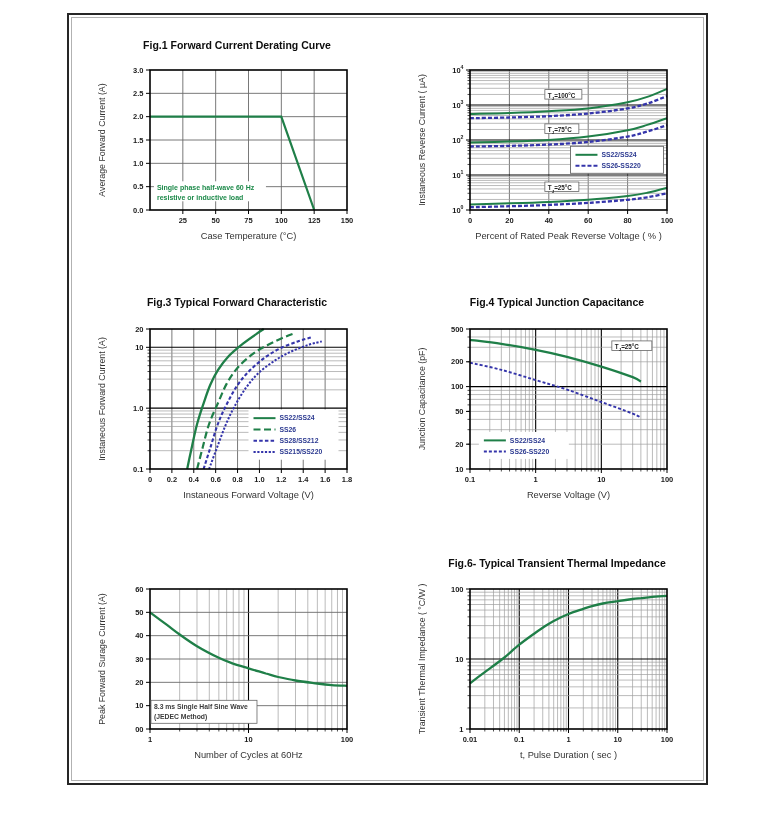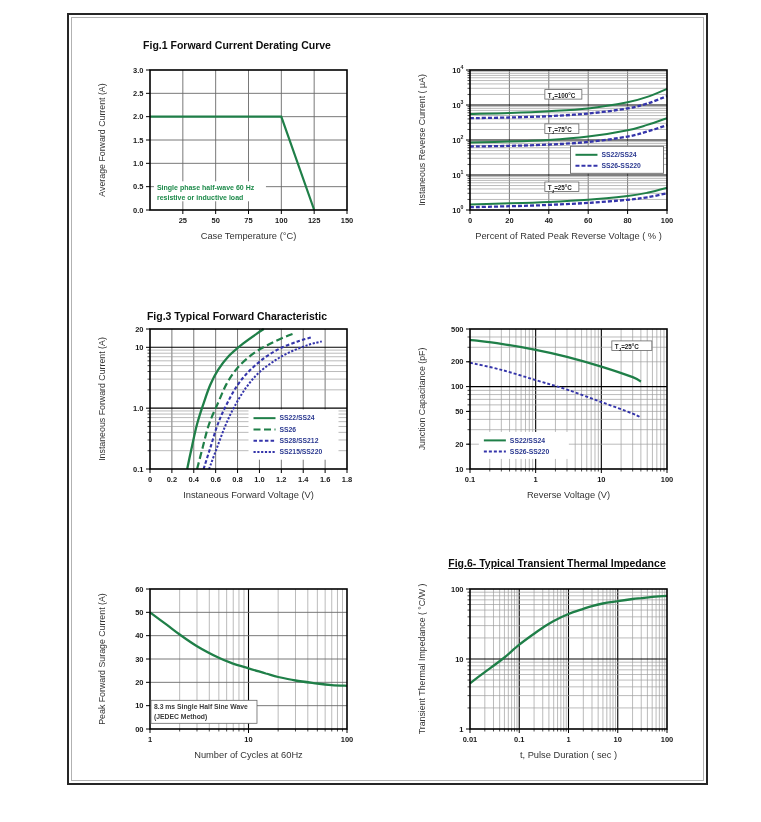--- a/index.html
+++ b/index.html
@@ -4,21 +4,21 @@
 <style>
   html,body{margin:0;padding:0;}
   body{width:761px;height:822px;background:#ffffff;position:relative;
        font-family:"Liberation Sans",sans-serif;overflow:hidden;}
   .frame{position:absolute;left:67px;top:13px;width:641px;height:772px;
          border:2px solid #262626;outline:1px solid #b2b2b2;outline-offset:-5px;
          box-sizing:border-box;background:#fff;}
   .fig-title{position:absolute;width:290px;text-align:center;font-size:10.5px;
              font-weight:bold;color:#0d0d0d;white-space:pre-line;line-height:1.3;}
   .c1{left:23px;} .c2{left:343px;}
-  .t1{top:24px;} .t2{top:295px;} .t3a{top:530px;} .t3b{top:542px;text-decoration:underline;}
+  .t1{top:24px;} .t2{top:281px;} .t3a{top:530px;} .t3b{top:542px;}
   svg.chart{position:absolute;width:286px;height:190px;}
   .s1{top:47px;} .s2{top:306px;} .s3{top:566px;}
   svg.chart text{font-family:"Liberation Sans",sans-serif;}
 </style>
 </head>
 <body>
 
 <div class="frame">
 
   <div class="fig-title c1 t1">Fig.1  Forward Current Derating Curve</div>
@@ -267,20 +267,21 @@
       <line x1="161.5" y1="97.15" x2="183.5" y2="97.15" stroke="#1f7f48" stroke-width="2"></line>
       <text x="187.5" y="99.45" font-size="6.8" fill="#2b3990" text-anchor="start" font-weight="bold"><tspan>SS22/SS24</tspan></text>
       <line x1="161.5" y1="108.45" x2="183.5" y2="108.45" stroke="#1f7f48" stroke-width="2" stroke-dasharray="7,3.5"></line>
       <text x="187.5" y="110.75" font-size="6.8" fill="#2b3990" text-anchor="start" font-weight="bold"><tspan>SS26</tspan></text>
       <line x1="161.5" y1="119.75" x2="183.5" y2="119.75" stroke="#3434aa" stroke-width="2" stroke-dasharray="3.5,2.2"></line>
       <text x="187.5" y="122.05" font-size="6.8" fill="#2b3990" text-anchor="start" font-weight="bold"><tspan>SS28/SS212</tspan></text>
       <line x1="161.5" y1="131.05" x2="183.5" y2="131.05" stroke="#3434aa" stroke-width="2" stroke-dasharray="2.2,1.6"></line>
       <text x="187.5" y="133.35000000000002" font-size="6.8" fill="#2b3990" text-anchor="start" font-weight="bold"><tspan>SS215/SS220</tspan></text>
     </svg>
 
+  <div class="fig-title c2 t2">Fig.4  Typical Junction Capacitance</div>
   <svg class="chart c2 s2" viewBox="0 0 286 190">
       <line x1="77.76763638193478" y1="8" x2="77.76763638193478" y2="148" stroke="#9e9e9e" stroke-width="0.7"></line>
       <line x1="89.33096239325783" y1="8" x2="89.33096239325783" y2="148" stroke="#9e9e9e" stroke-width="0.7"></line>
       <line x1="97.53527276386953" y1="8" x2="97.53527276386953" y2="148" stroke="#9e9e9e" stroke-width="0.7"></line>
       <line x1="103.8990302847319" y1="8" x2="103.8990302847319" y2="148" stroke="#9e9e9e" stroke-width="0.7"></line>
       <line x1="109.0985987751926" y1="8" x2="109.0985987751926" y2="148" stroke="#9e9e9e" stroke-width="0.7"></line>
       <line x1="113.49477129426954" y1="8" x2="113.49477129426954" y2="148" stroke="#9e9e9e" stroke-width="0.7"></line>
       <line x1="117.30290914580429" y1="8" x2="117.30290914580429" y2="148" stroke="#9e9e9e" stroke-width="0.7"></line>
       <line x1="120.66192478651567" y1="8" x2="120.66192478651567" y2="148" stroke="#9e9e9e" stroke-width="0.7"></line>
       <line x1="143.43430304860144" y1="8" x2="143.43430304860144" y2="148" stroke="#9e9e9e" stroke-width="0.7"></line>

